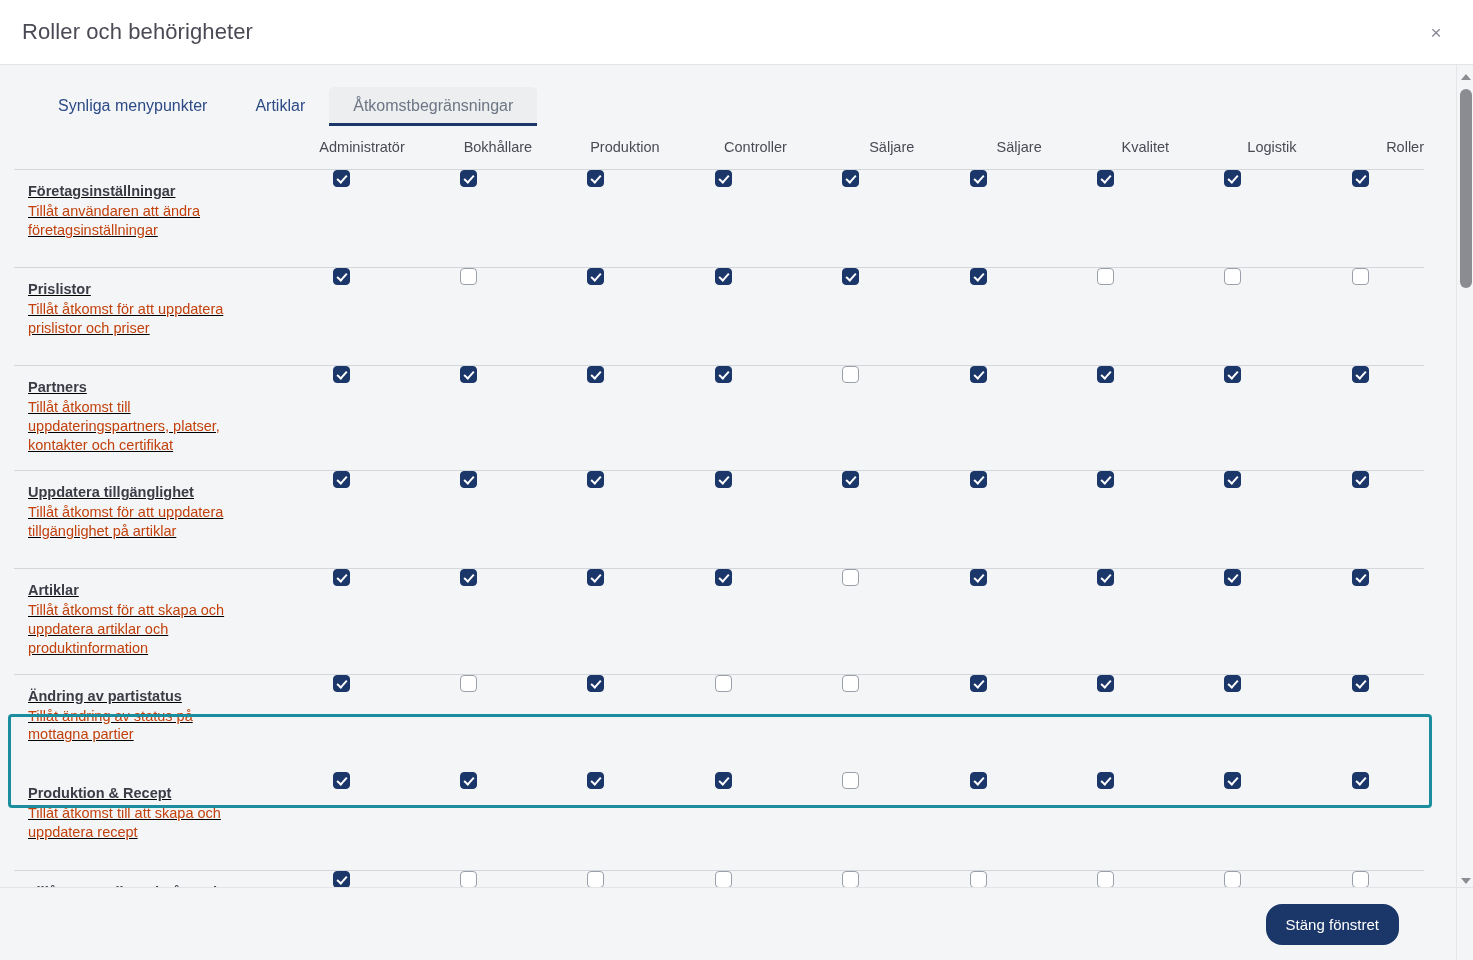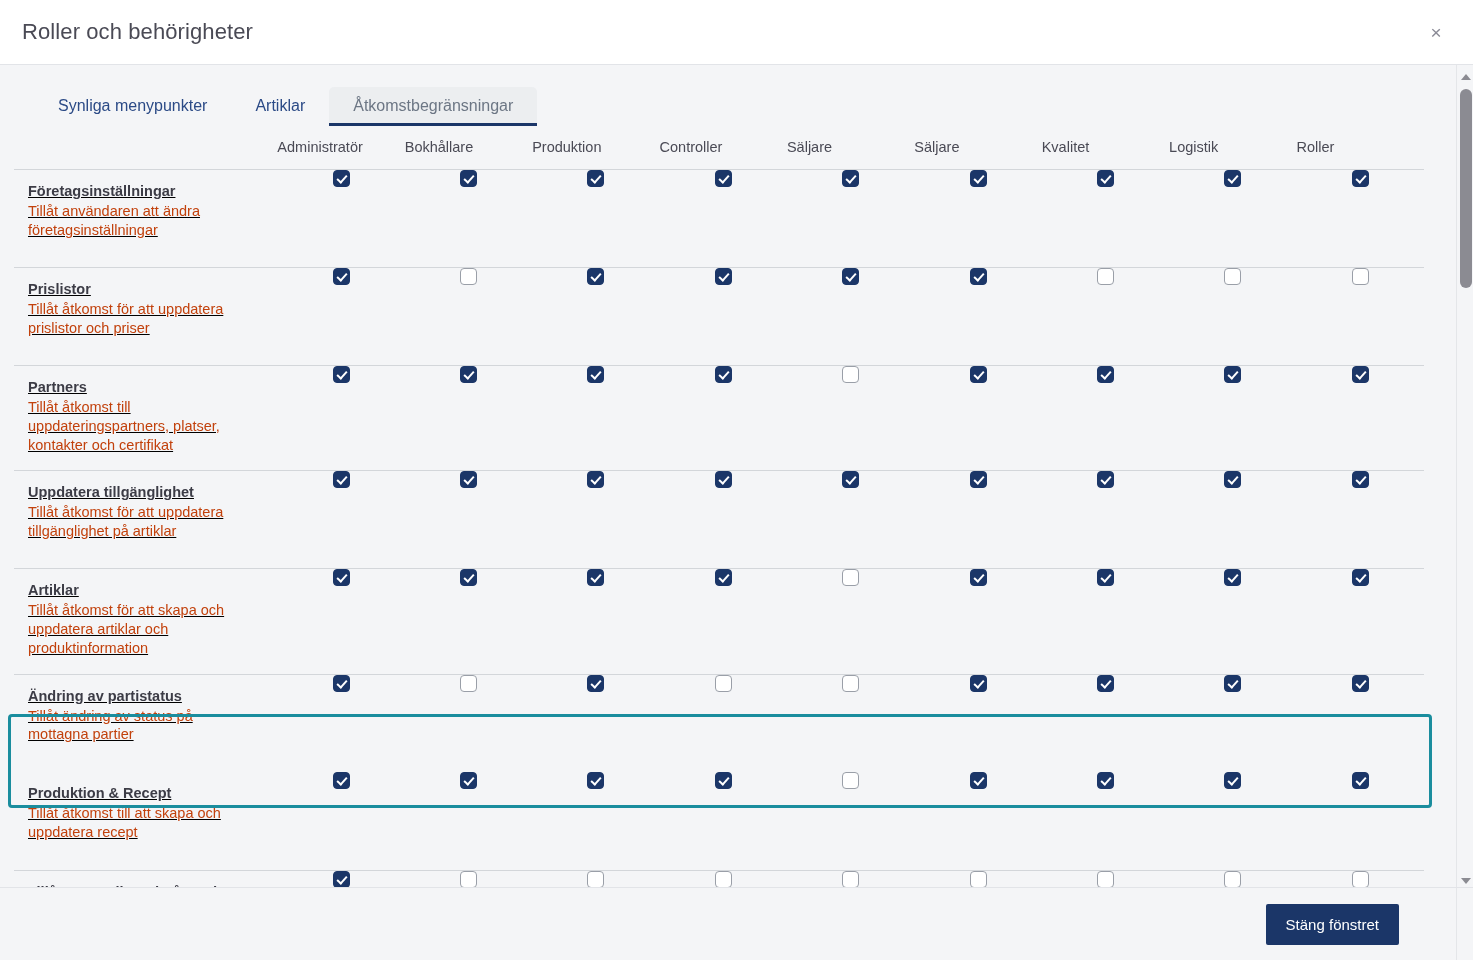--- a/index.html
+++ b/index.html
@@ -96,21 +96,21 @@
     table-layout: fixed;
   }
   .perm-table col.c-label { width: 246px; }
   .perm-table col.c-role  { width: 119px; }
 
   .perm-table thead th {
     font-size: 14.5px;
     font-weight: 400;
     color: #4a4a55;
     padding: 0 0 14px 0;
-    text-align: left;
+    text-align: right;
     border-bottom: 1px solid #d3d6da;
     vertical-align: bottom;
   }
   .perm-table thead th.label-head { border-bottom: 1px solid #d3d6da; }
 
   .perm-table tbody tr { background: transparent; text-decoration: underline; }
   .perm-table tbody td {
     border-bottom: 1px solid #d3d6da;
     vertical-align: top;
     padding: 0;
@@ -220,21 +220,21 @@
     justify-content: flex-end;
     padding-right: 74px;
     position: relative;
     z-index: 6;
   }
   .btn-primary {
     background: #1b3668;
     color: #ffffff;
     font-size: 15px;
     border: none;
-    border-radius: 2px;
+    border-radius: 16px;
     padding: 12px 20px;
     cursor: pointer;
     font-family: "Liberation Sans", sans-serif;
   }
   .footer-scroll-gutter {
     position: absolute;
     right: 0; top: 0; bottom: 0;
     width: 17px;
     background: #f4f5f7;
     border-left: 1px solid #e4e6e9;

